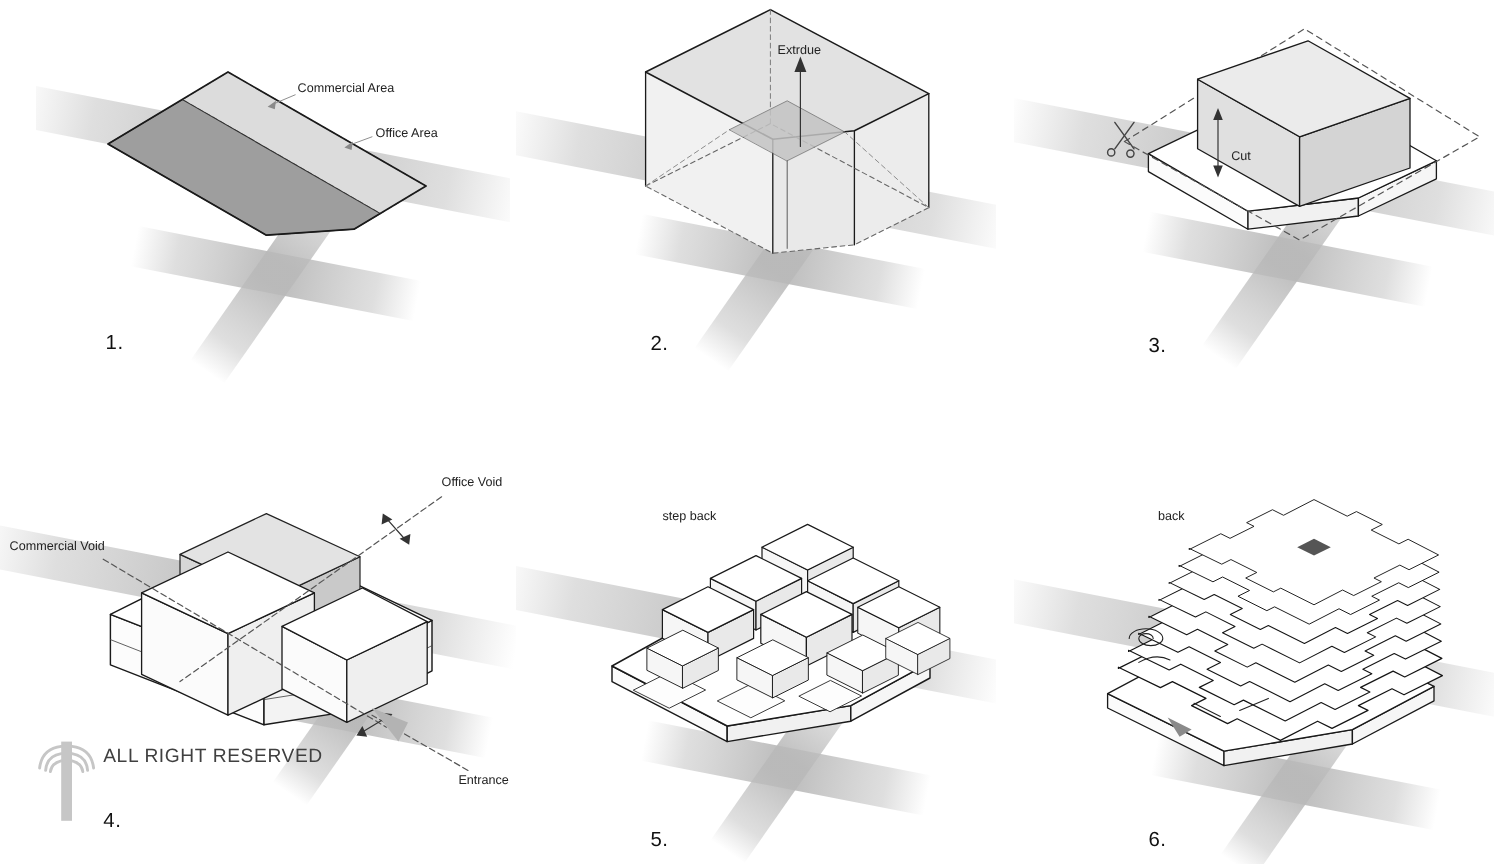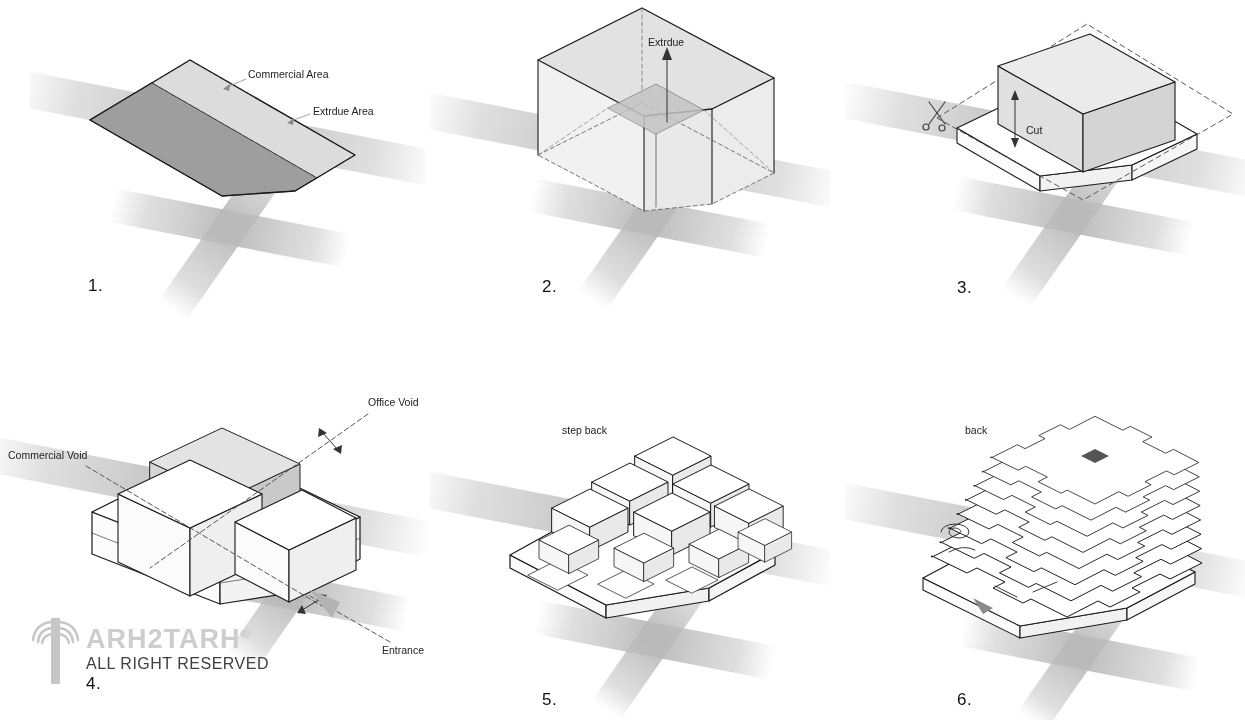--- a/index.html
+++ b/index.html
@@ -63,21 +63,21 @@
         <polygon points="160,60 325,155 265,191 192,196 60,120" fill="none" stroke="#1a1a1a" stroke-width="1.4"></polygon>
       </g>
       <g stroke="#8a8a8a" stroke-width="0.8">
         <line x1="216" y1="79" x2="197" y2="87"></line>
         <polygon points="193,89 200,84 199,91" fill="#8a8a8a" stroke="none"></polygon>
         <line x1="280" y1="114" x2="261" y2="121"></line>
         <polygon points="257,123 264,118 263,125" fill="#8a8a8a" stroke="none"></polygon>
       </g>
     </svg>
     <div class="lbl" style="left:218px;top:68px">Commercial Area</div>
-    <div class="lbl" style="left:283px;top:105px">Extrdue Area</div>
+    <div class="lbl" style="left:283px;top:105px">Office Area</div>
     <div class="num" style="left:58px;top:276px">1.</div>
   </figure>
 
   <figure class="panel" style="left:430px;top:0;width:400px;height:320px">
     <svg width="400" height="320" viewBox="0 0 400 320">
       <g>
         <g transform="translate(200,150) rotate(11)">
             <rect x="-215" y="-18" width="430" height="36" fill="url(#roadG)"></rect>
           </g>
         <g transform="translate(220,218) rotate(11)">
@@ -241,21 +241,21 @@
         <use href="#ub5" transform="translate(281,124)"></use>
         <use href="#ub5" transform="translate(160,148)"></use>
         <use href="#ub5" transform="translate(242,152)"></use>
         <use href="#ub5" transform="translate(319,146) scale(0.9)"></use>
         <use href="#ub5" transform="translate(139,180) scale(0.78)"></use>
         <use href="#ub5" transform="translate(214,188) scale(0.78)"></use>
         <use href="#ub5" transform="translate(289,184) scale(0.78)"></use>
         <use href="#ub5" transform="translate(335,172) scale(0.7)"></use>
       </g>
     </svg>
-    <div class="lbl" style="left:132px;top:64px">step back</div>
+    <div class="lbl" style="left:122px;top:64px">step back</div>
     <div class="num" style="left:112px;top:330px">5.</div>
   </figure>
 
   <figure class="panel" style="left:845px;top:360px;width:400px;height:360px">
     <svg width="400" height="360" viewBox="0 0 400 360">
       <g>
         <g transform="translate(200,180) rotate(11)">
             <rect x="-215" y="-18" width="430" height="36" fill="url(#roadG)"></rect>
           </g>
         <g transform="translate(235,292) rotate(11)">
@@ -300,18 +300,17 @@
       <g stroke="#c6c6c6" stroke-width="2.4" fill="none">
         <path d="M21,10 Q5,12 3,28"></path>
         <path d="M21,16 Q9,18 8,30"></path>
         <path d="M21,22 Q13,24 12,31"></path>
         <path d="M30,10 Q46,12 48,28"></path>
         <path d="M30,16 Q42,18 43,30"></path>
         <path d="M30,22 Q38,24 39,31"></path>
       </g>
     </svg>
     <div class="wm-text">
-      <div class="wm-brand"><span>ARH2TARH</span><sup>©</sup></div>
       <div class="wm-rights">ALL RIGHT RESERVED</div>
     </div>
   </div>
 
 </div>
 
 </body></html>

